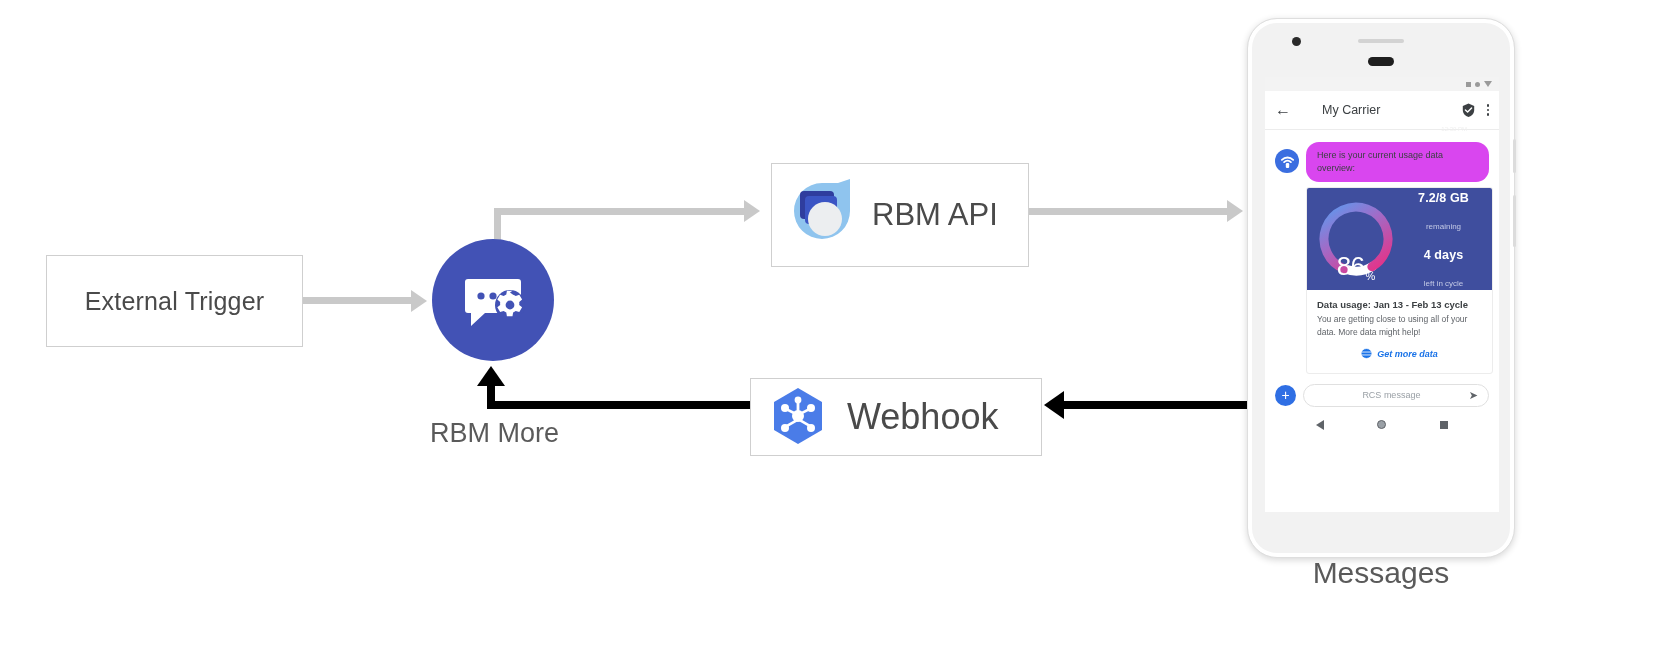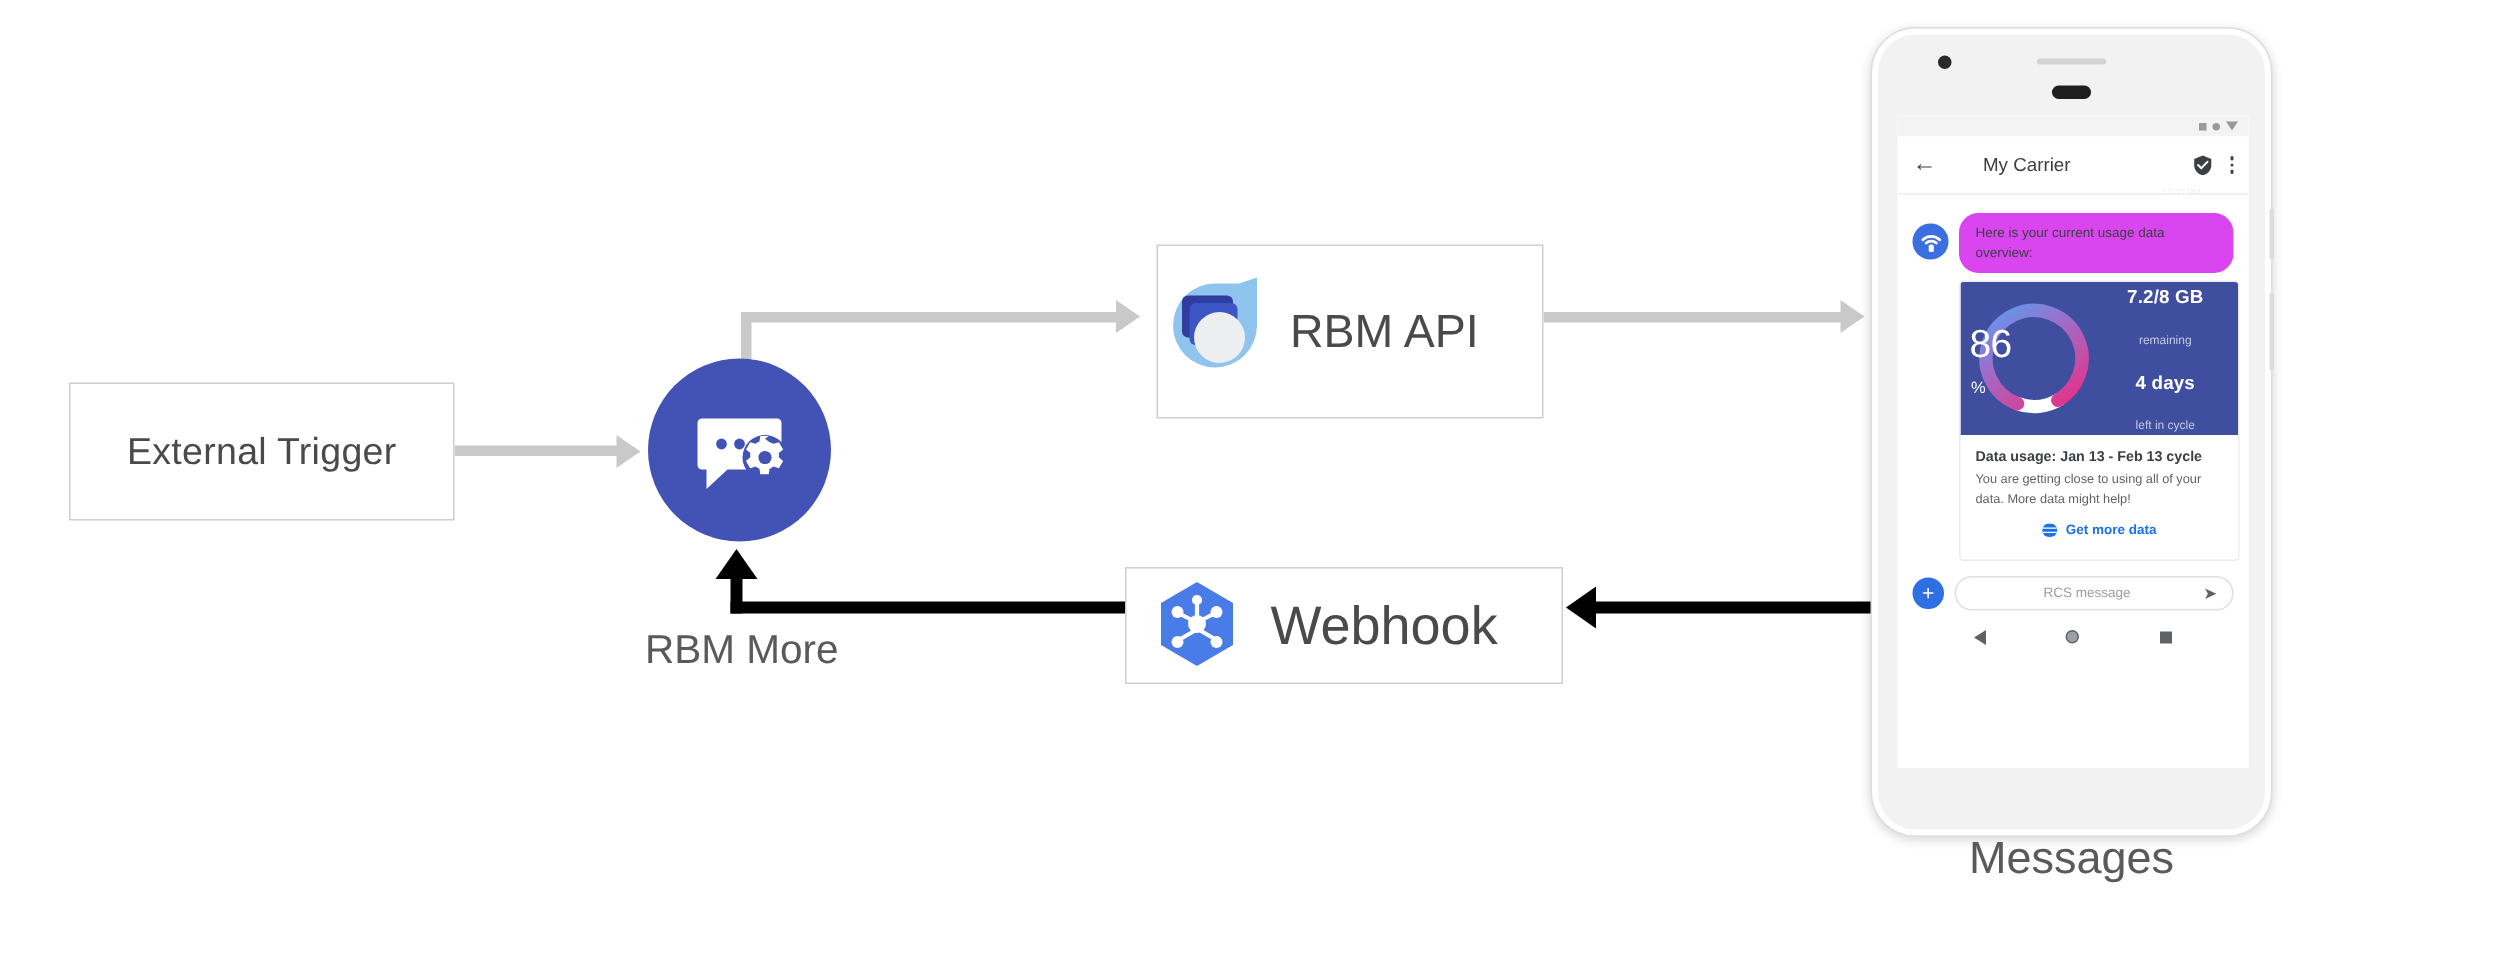--- a/index.html
+++ b/index.html
@@ -36,21 +36,22 @@
 
   
   #external-trigger {
     left: 46px; top: 255px; width: 257px; height: 92px;
     justify-content: center;
   }
   #external-trigger .node-label { font-size: 25px; letter-spacing: .2px; text-align: right; }
 
   
   #rbm-api-box {
-    left: 771px; top: 163px; width: 258px; height: 116px;
+    left: 771px; top: 163px; width: 258px; height: 104px;
+    padding-left: 12px;
   }
   #rbm-api-box .node-label { font-size: 31px; margin-left: 12px; }
 
   
   #webhook-box {
     left: 750px; top: 378px; width: 292px; height: 78px;
     padding-left: 14px;
   }
   #webhook-box .node-label { font-size: 36px; margin-left: 16px; }
 
@@ -210,38 +211,37 @@
   #card-hero {
     background: #3f4e9e;
     height: 102px;
     display: flex; align-items: center;
     position: relative;
   }
   #gauge-wrap { position: relative; width: 86px; height: 86px; margin-left: 6px; }
   #gauge-wrap svg { display: block; }
   #gauge-text {
     position: absolute; left: 0; top: 0; width: 86px; height: 86px;
-    display: flex; align-items: flex-start; justify-content: center;
+    display: flex; align-items: flex-end; justify-content: center;
     color: #fff;
-    flex-direction: column;
   }
   #gauge-value { font-size: 26px; font-weight: 300; letter-spacing: -.5px; }
   #gauge-unit { font-size: 11px; font-weight: 300; margin-left: 1px; margin-top: 8px; }
   #hero-stats { flex: 1; text-align: center; color: #fff; padding-right: 4px; }
   .stat-big { font-size: 12.5px; font-weight: bold; letter-spacing: .1px; }
   .stat-small { font-size: 8px; color: #c4cae6; margin-top: 17px; }
   .stat-gap { height: 17px; }
 
   #card-body { padding: 9px 10px 4px 10px; }
   #card-title { font-size: 9.5px; font-weight: bold; color: #3c4043; }
   #card-desc { font-size: 8.5px; color: #5f6368; line-height: 1.5; margin-top: 3px; }
   #card-action {
-    display: flex; align-items: flex-start; justify-content: center;
+    display: flex; align-items: flex-end; justify-content: center;
     gap: 5px; padding: 9px 0 10px 0;
-    font-size: 9px; color: #1a73e8; font-weight: bold;
+    font-size: 9px; color: #1a73e8; font-weight: bold; font-style: italic;
   }
   .globe-icon { width: 11px; height: 11px; }
 
   #composer {
     display: flex; align-items: center; gap: 7px;
     padding: 10px 10px 8px 10px;
   }
   #plus-btn {
     width: 21px; height: 21px; border-radius: 50%;
     background: #2f6fe4; color: #fff;

